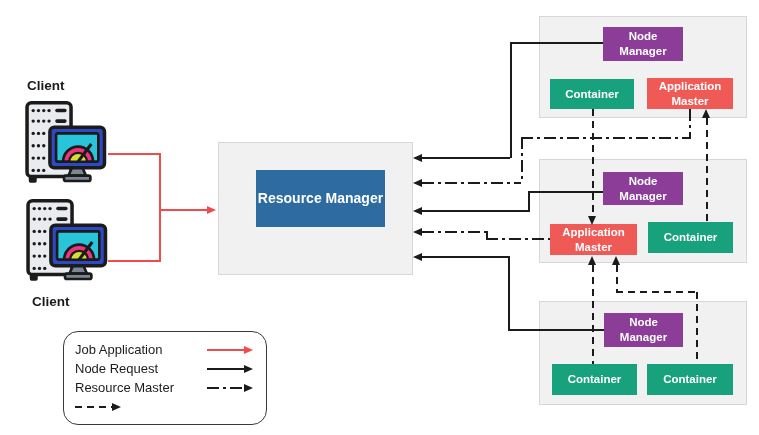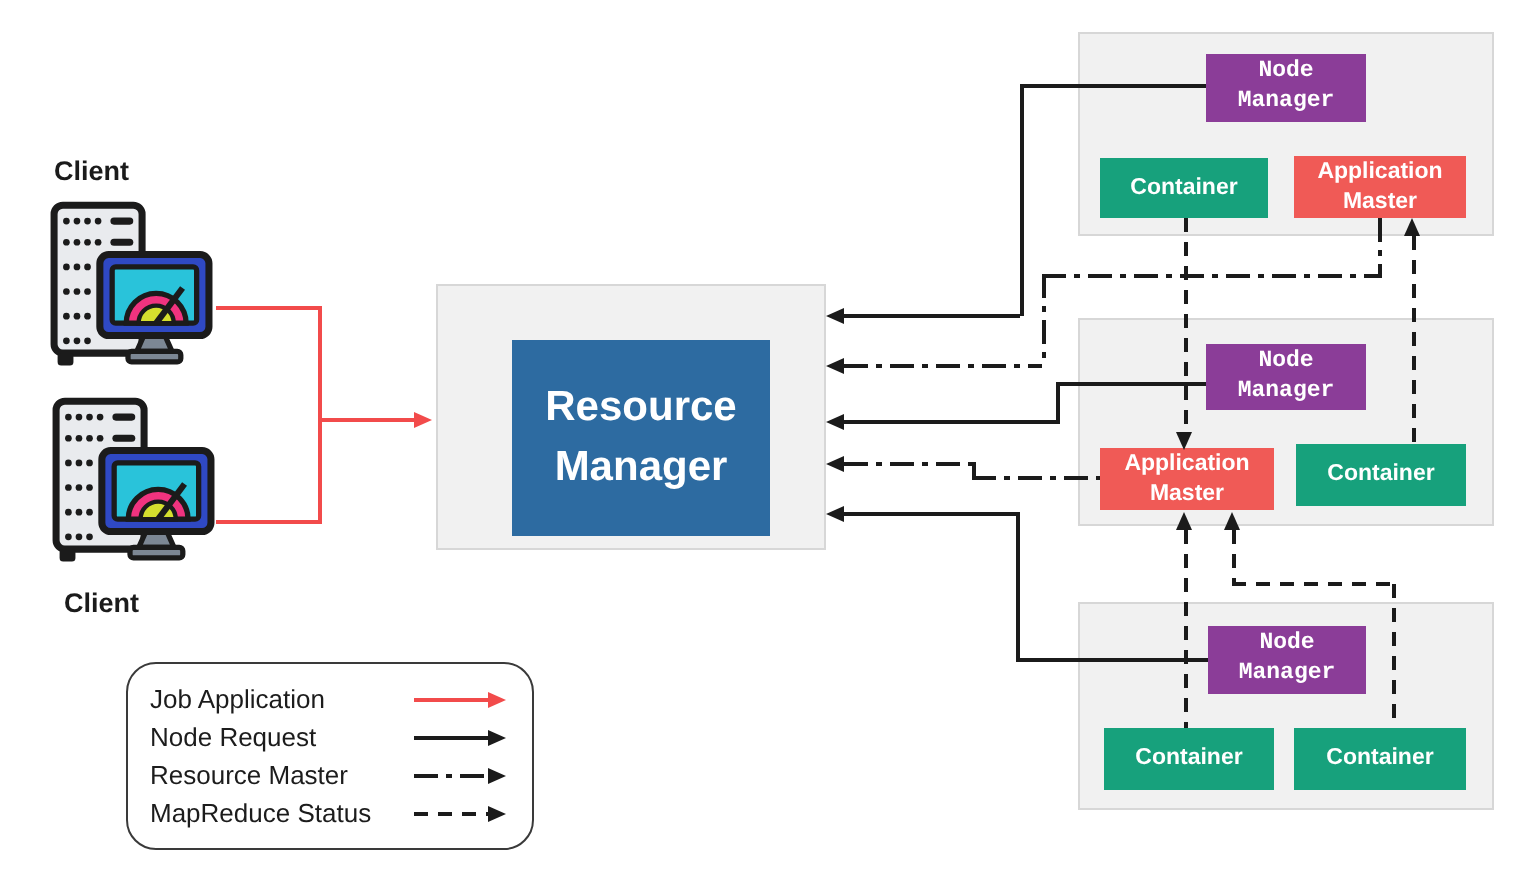--- a/index.html
+++ b/index.html
@@ -7,26 +7,26 @@
     --resource-manager:#2D6BA1; --node-bg:#F1F1F1; --node-border:#D7D7D7;
     --job-submission:#F24B4B; --line:#1B1B1B;
   }
   *{box-sizing:border-box;}
   html,body{margin:0;padding:0;}
   body{width:759px;height:435px;background:#ffffff;font-family:"Liberation Sans",sans-serif;overflow:hidden;}
   .canvas{position:relative;width:759px;height:435px;background:#fff;}
 
   .node-box{position:absolute;left:539px;width:208px;background:var(--node-bg);border:1px solid var(--node-border);z-index:1;}
   .rm-outer{position:absolute;left:218px;top:142px;width:195px;height:133px;background:var(--node-bg);border:1px solid var(--node-border);z-index:1;}
-  .rm-box{position:absolute;left:256px;top:170px;width:129px;height:98px;background:var(--resource-manager);color:#fff;
-          font-weight:bold;font-size:21px;line-height:1.45;display:flex;align-items:center;justify-content:center;text-align:center;z-index:6;}
+  .rm-box{position:absolute;left:256px;top:170px;width:129px;height:57px;background:var(--resource-manager);color:#fff;
+          font-weight:bold;font-size:14px;line-height:1.45;display:flex;align-items:center;justify-content:center;text-align:center;z-index:6;}
 
   .chip{position:absolute;display:flex;align-items:center;justify-content:center;text-align:center;color:#fff;
         font-weight:bold;font-size:11.5px;line-height:1.3;z-index:6;padding:2px;}
-  .nm{background:var(--node-manager);font-family:Liberation Mono, monospace;}
+  .nm{background:var(--node-manager);}
   .ct{background:var(--container);}
   .am{background:var(--app-master);}
 
   .ln{position:absolute;z-index:5;}
   .h-solid{height:2px;background:var(--line);}
   .v-solid{width:2px;background:var(--line);}
   .h-red{height:2px;background:var(--job-submission);}
   .v-red{width:2px;background:var(--job-submission);}
   .h-dash{height:2px;background-image:repeating-linear-gradient(to right,var(--line) 0 7px,transparent 7px 12px);}
   .v-dash{width:2px;background-image:repeating-linear-gradient(to bottom,var(--line) 0 7px,transparent 7px 12px);}
@@ -216,21 +216,20 @@
       </span>
     </div>
     <div class="legend-row">
       <span class="legend-label">Resource Master</span>
       <span class="legend-sample">
         <span class="seg h-dashdot" style="position:absolute;"></span>
           <span class="ar ar-right"></span>
       </span>
     </div>
     <div class="legend-row">
-      <span class="legend-label">MapReduce Status</span>
       <span class="legend-sample">
         <span class="seg h-dash" style="position:absolute;"></span>
           <span class="ar ar-right"></span>
       </span>
     </div>
   </div>
 
 </div>
 
 </body></html>

